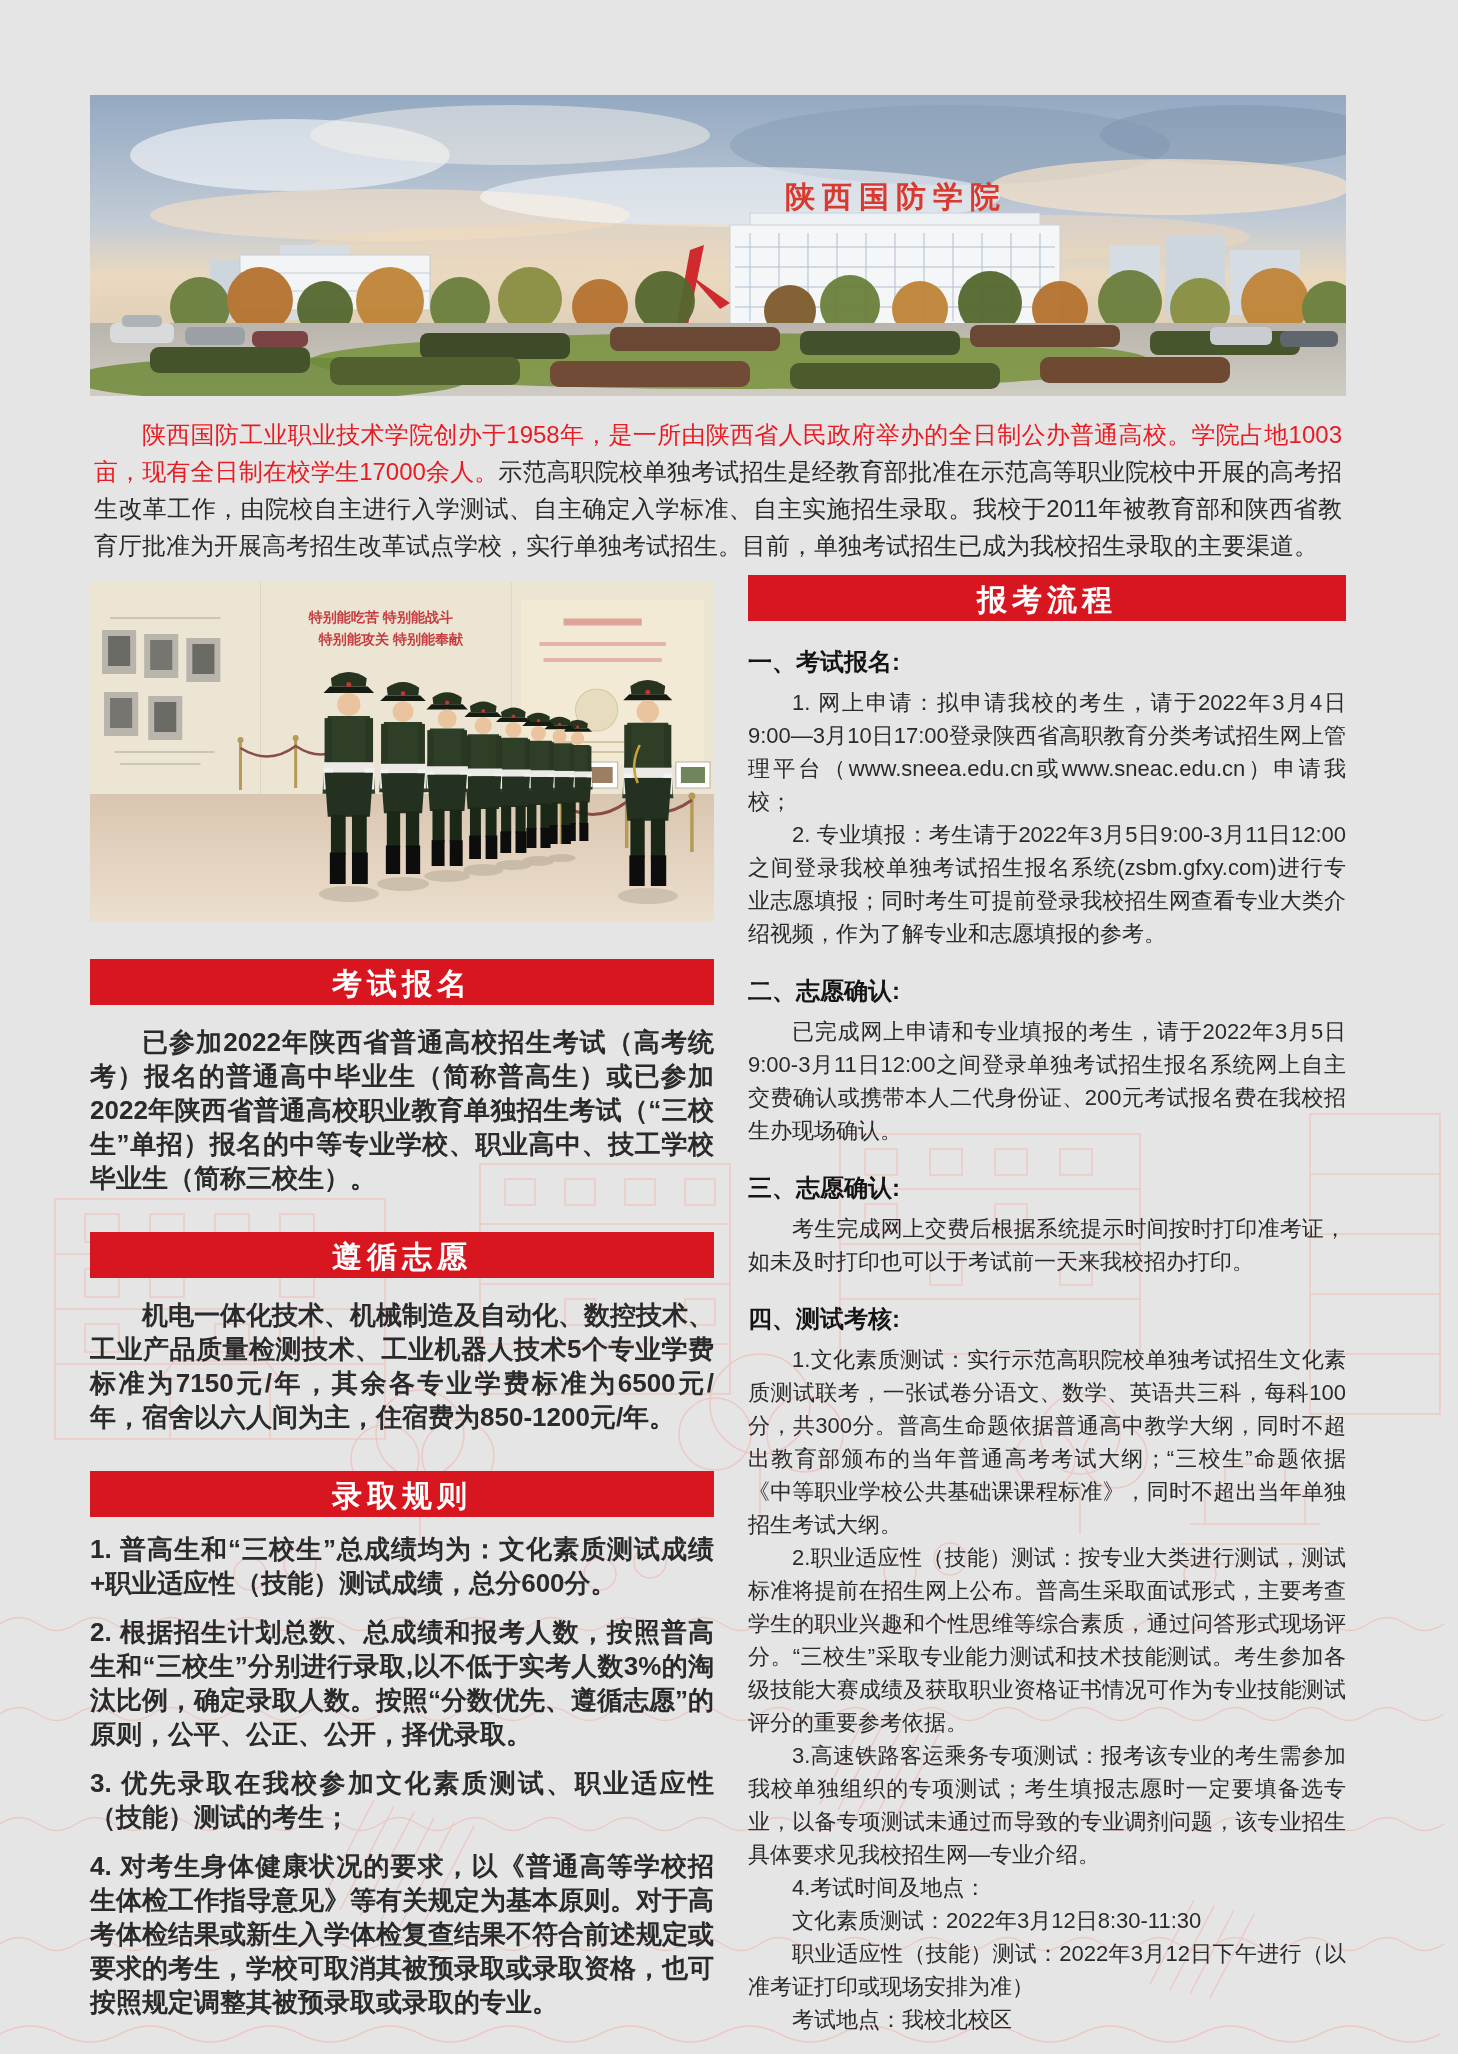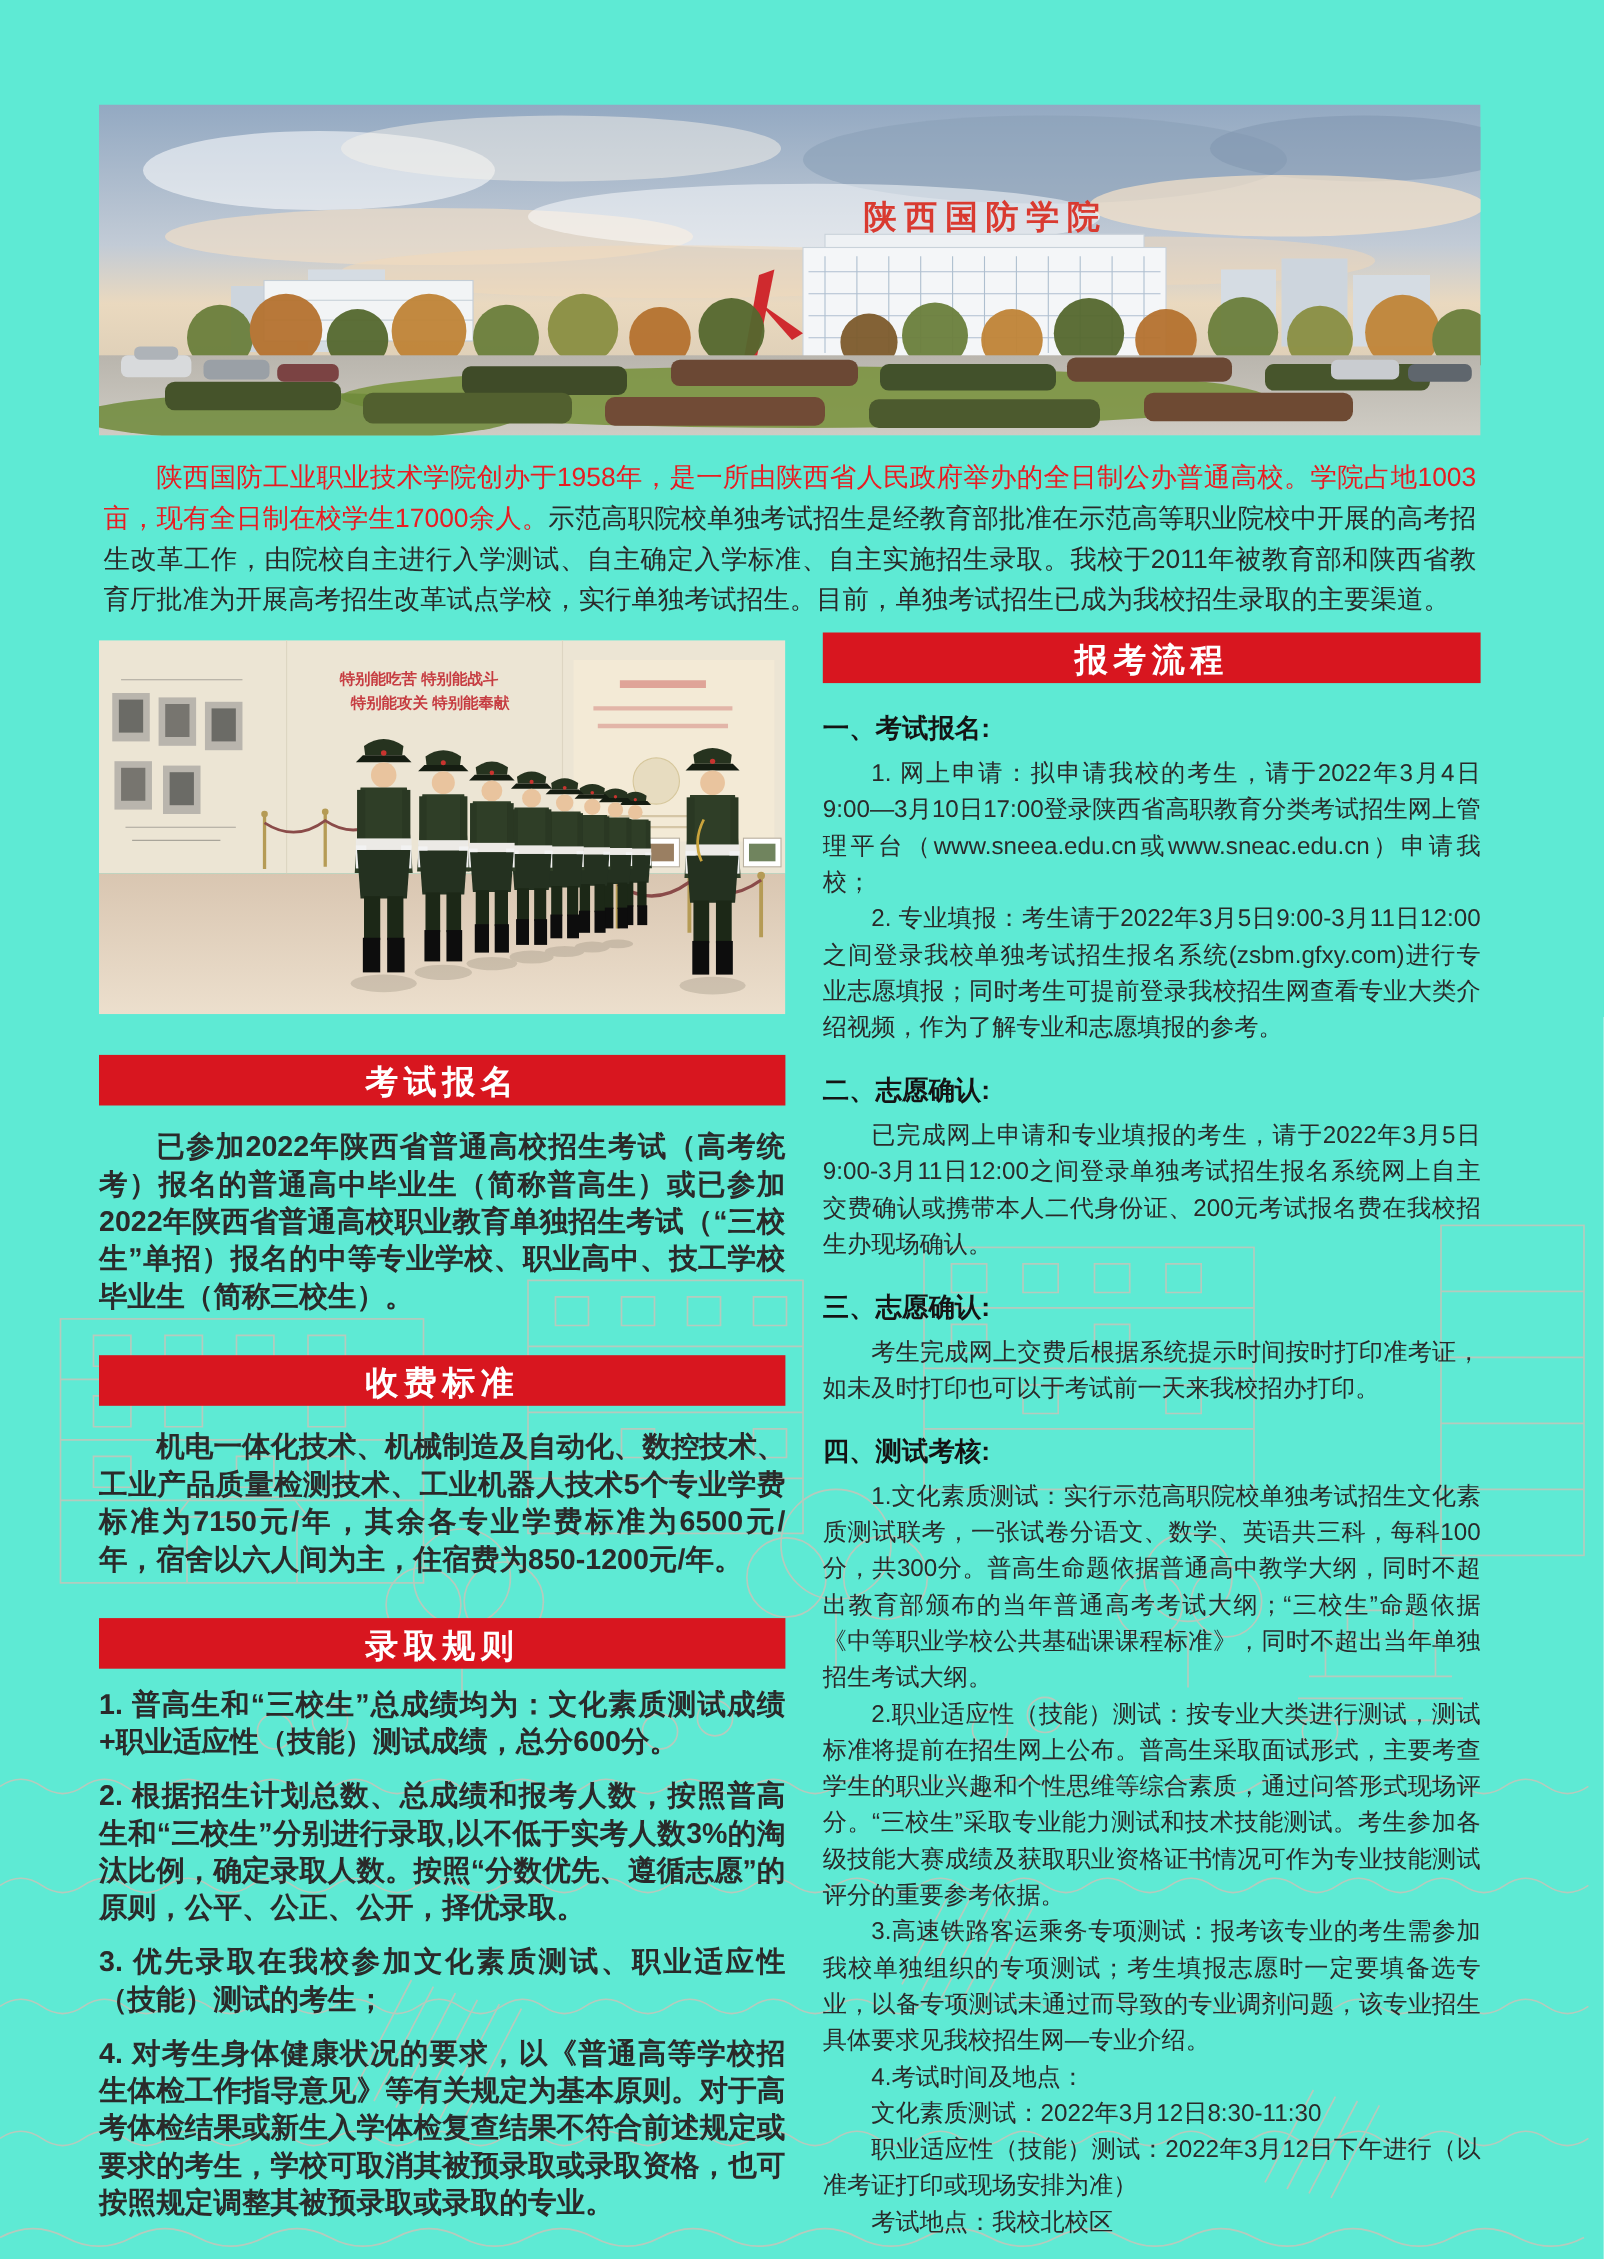--- a/index.html
+++ b/index.html
@@ -1,16 +1,16 @@
 <!DOCTYPE html>
 <html><head>
 <meta charset="utf-8">
 <style>
   html,body{margin:0;padding:0;background:#ffffff;}
-  .page{position:relative;width:1458px;height:2054px;background:#5eead4;overflow:hidden;
+  .page{position:relative;width:1458px;height:2054px;background:#e5e5e5;overflow:hidden;
         font-family:"Liberation Sans","DejaVu Sans",sans-serif;color:#262626;}
   .watermark{position:absolute;left:0;bottom:0;width:1458px;height:950px;pointer-events:none;}
   .top-photo{position:absolute;left:90px;top:95px;width:1256px;height:301px;display:block;}
   .intro{position:absolute;left:90px;top:412px;width:1256px;}
   .intro p{margin:4px;font-size:24px;line-height:37px;text-align:justify;text-indent:2em;color:#2a2a2a;}
   .red-lead{color:#e81c22;}
   .col-left{position:absolute;left:90px;top:582px;width:624px;}
   .col-right{position:absolute;left:748px;top:575px;width:598px;}
   .photo-soldiers{width:624px;height:340px;display:block;}
   .bar{height:46px;background:#d8161f;color:#fff;display:flex;align-items:flex-end;justify-content:center;
@@ -259,21 +259,21 @@
 
     <div class="sec">
       <div class="bar">
         <span>考试报名</span>
       </div>
       <p>已参加2022年陕西省普通高校招生考试（高考统考）报名的普通高中毕业生（简称普高生）或已参加2022年陕西省普通高校职业教育单独招生考试（“三校生”单招）报名的中等专业学校、职业高中、技工学校毕业生（简称三校生）。</p>
     </div>
 
     <div class="sec">
       <div class="bar">
-        <span>收费标准</span>
+        <span>遵循志愿</span>
       </div>
       <p>机电一体化技术、机械制造及自动化、数控技术、工业产品质量检测技术、工业机器人技术5个专业学费标准为7150元/年，其余各专业学费标准为6500元/年，宿舍以六人间为主，住宿费为850-1200元/年。</p>
     </div>
 
     <div class="sec rules">
       <div class="bar">
         <span>录取规则</span>
       </div>
       <p>1. 普高生和“三校生”总成绩均为：文化素质测试成绩+职业适应性（技能）测试成绩，总分600分。</p>
       <p>2. 根据招生计划总数、总成绩和报考人数，按照普高生和“三校生”分别进行录取,以不低于实考人数3%的淘汰比例，确定录取人数。按照“分数优先、遵循志愿”的原则，公平、公正、公开，择优录取。</p>

